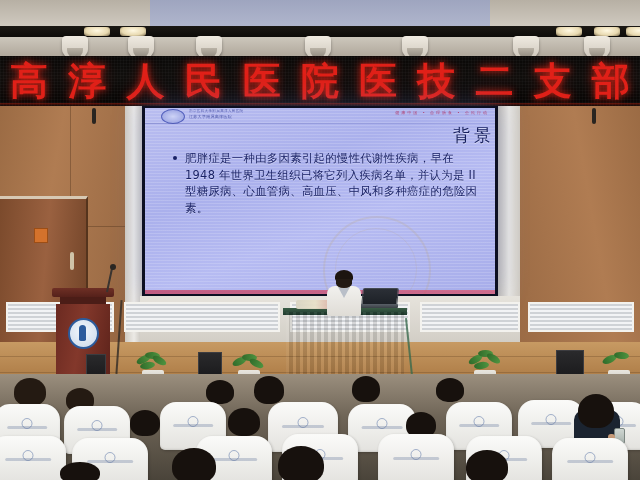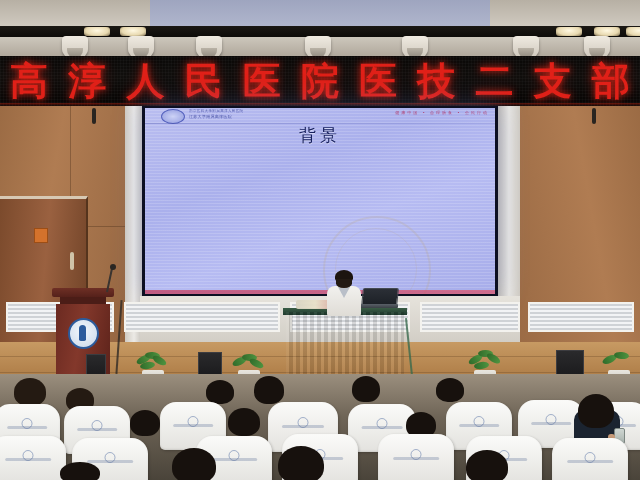--- a/index.html
+++ b/index.html
@@ -74,21 +74,21 @@
   .slide-logo{position:absolute;left:16px;top:1px;width:22px;height:13px;
     border-radius:50%;border:1px solid #4a58b8;
     background:radial-gradient(ellipse at 50% 50%,#cfd5f7,#8d97dd);opacity:.9;}
   .slide-org{position:absolute;left:44px;top:1px;font-size:3.6px;color:#414aa0;
     letter-spacing:.3px;line-height:5px;opacity:.85;}
   .slide-org .l2{display:block;font-size:4px;color:#2f3a94;}
   .slide-hdr-right{position:absolute;right:6px;top:2px;font-size:4px;color:#b23a6a;
     letter-spacing:2px;opacity:.9;}
   .slide-hdr-rule{position:absolute;left:0;top:15px;width:350px;height:1px;
     background:linear-gradient(90deg,rgba(70,80,170,.35),rgba(70,80,170,.12));}
-  .slide-title{position:absolute;left:0;top:16px;width:350px;text-align:center;
+  .slide-title{position:absolute;left:0;top:16px;width:350px;text-align:right;
     font-size:17px;color:#17205e;letter-spacing:4px;font-weight:400;
     text-shadow:0 1px 0 rgba(255,255,255,.45);}
   .bullets{position:absolute;left:26px;top:42px;width:312px;color:#1a2265;}
   .bullet{position:relative;padding-left:14px;margin-bottom:12px;
     font-size:11.4px;line-height:16.5px;letter-spacing:.3px;
     text-shadow:0 1px 0 rgba(255,255,255,.35);}
   .bullet:before{content:"";position:absolute;left:2px;top:6px;width:4px;height:4px;
     background:#1a2265;border-radius:50%;}
   .slide-watermark{position:absolute;left:178px;top:108px;width:104px;height:104px;
     border-radius:50%;border:2px solid rgba(190,160,90,.30);opacity:.55;}
@@ -250,20 +250,21 @@
       <span class="l2">江苏大学附属高淳医院</span>
     </div>
     <div class="slide-hdr-right">健康中国 • 合理膳食 • 全民行动</div>
     <div class="slide-hdr-rule"></div>
 
     <div class="slide-title">背景</div>
 
     <div class="slide-watermark"></div>
 
     <div class="bullets">
+      <div class="bullet">肥胖症是一种由多因素引起的慢性代谢性疾病，早在 1948 年世界卫生组织已将它列入疾病名单，并认为是 II 型糖尿病、心血管病、高血压、中风和多种癌症的危险因素。</div>
     </div>
 
     <div class="slide-bottombar"></div>
   </div>
 
   <div class="stage-wall"></div>
   <div class="acoustic" style="left:6px;width:108px"></div>
   <div class="acoustic" style="left:124px;width:156px"></div>
   <div class="acoustic" style="left:290px;width:120px"></div>
   <div class="acoustic" style="left:420px;width:100px"></div>

